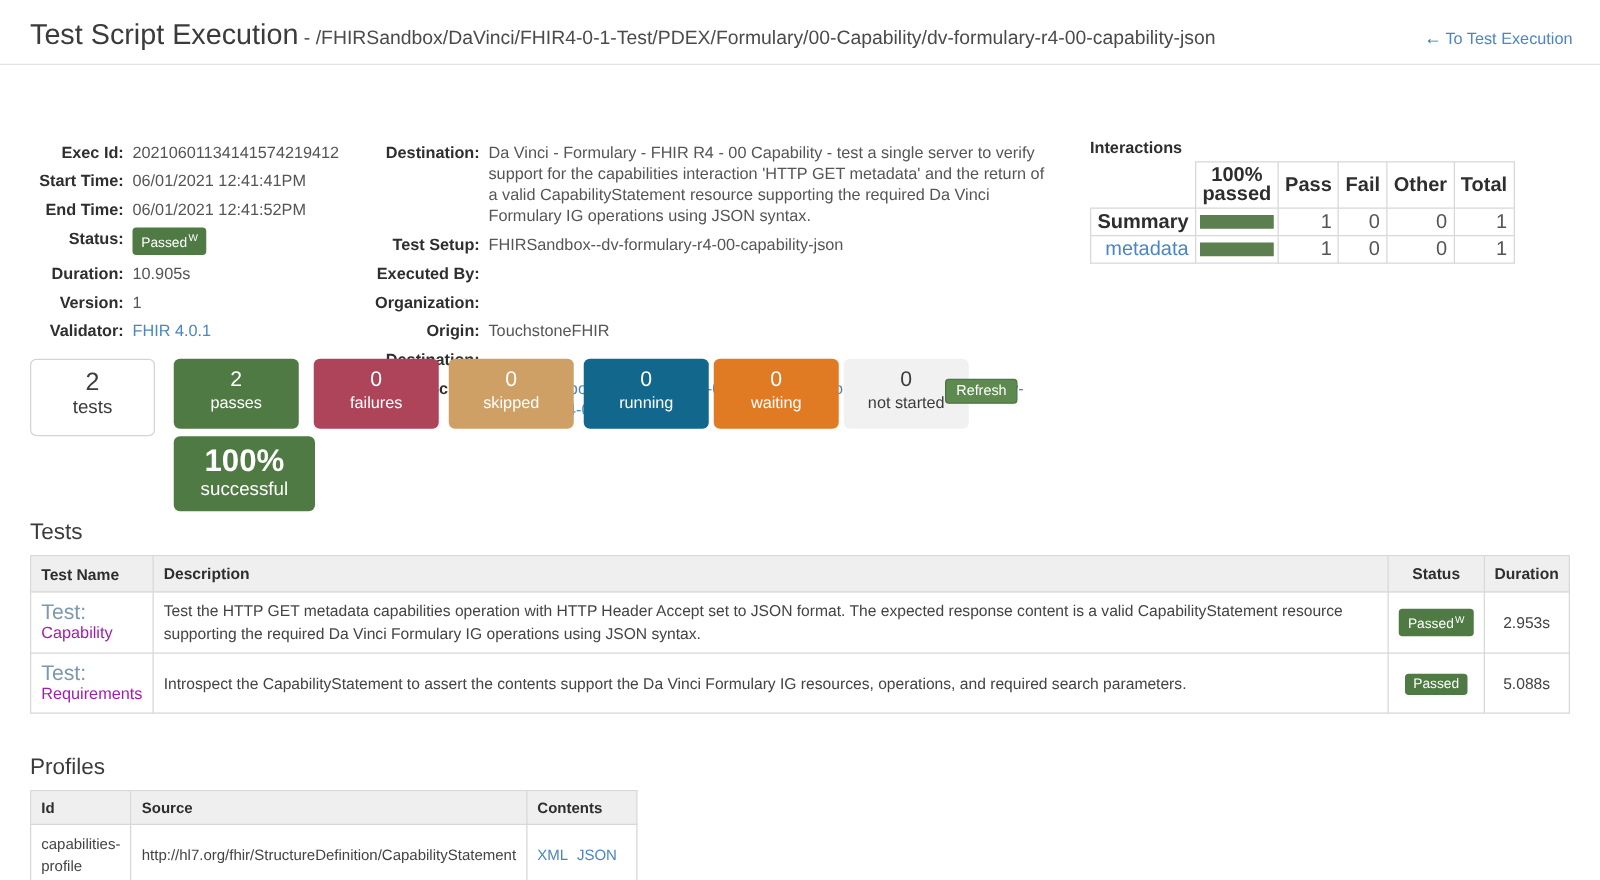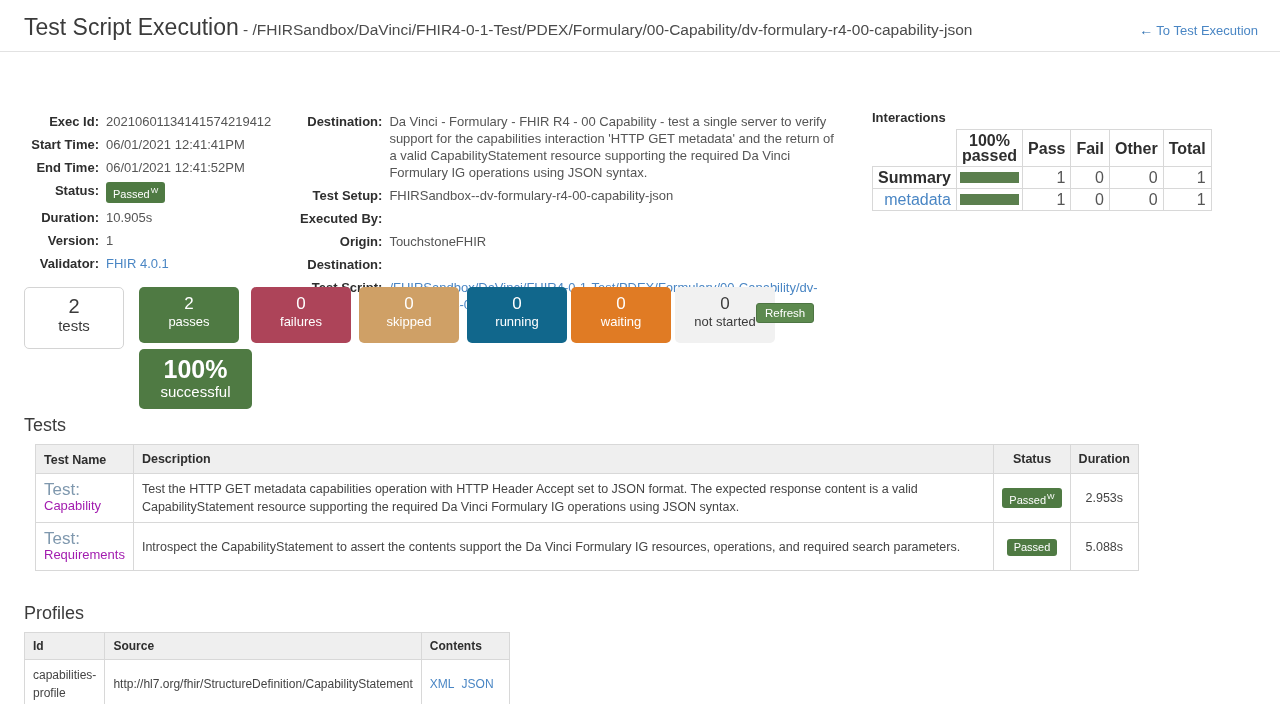--- a/index.html
+++ b/index.html
@@ -182,21 +182,21 @@
     text-align: left;
     padding: 6px 8px;
   }
   table.data td {
     border: 1px solid #d8d8d8;
     padding: 6px 8px;
     color: #444444;
     vertical-align: middle;
     line-height: 18px;
   }
-  .tests-table { width: 1104px; margin-left: 11px; }
+  .tests-table { width: 1232px; }
   .tests-table .c-name { width: 90px; vertical-align: top; padding-top: 8px; }
   .tests-table .c-desc { }
   .tests-table .c-status { width: 64px; text-align: center; }
   .tests-table .c-dur { width: 64px; text-align: center; }
   .tests-table th.c-status, .tests-table th.c-dur { text-align: center; }
   .test-prefix { color: #7f98ae; font-size: 17px; display: block; line-height: 15px; }
   .test-link { color: #a21caf; text-decoration: none; font-size: 13px; line-height: 17px; }
 
   .profiles-table { width: 424px; }
   .profiles-table .p-id { width: 95px; }
@@ -261,20 +261,24 @@
           <tr>
         <td class="meta-label">Destination:</td>
         <td class="meta-value">Da Vinci - Formulary - FHIR R4 - 00 Capability - test a single server to verify support for the capabilities interaction 'HTTP GET metadata' and the return of a valid CapabilityStatement resource supporting the required Da Vinci Formulary IG operations using JSON syntax.</td>
       </tr>
       <tr>
         <td class="meta-label">Test Setup:</td>
         <td class="meta-value">FHIRSandbox--dv-formulary-r4-00-capability-json</td>
       </tr>
       <tr>
         <td class="meta-label">Executed By:</td>
+        <td class="meta-value"></td>
+      </tr>
+      <tr>
+        <td class="meta-label">Organization:</td>
         <td class="meta-value"></td>
       </tr>
       <tr>
         <td class="meta-label">Origin:</td>
         <td class="meta-value">TouchstoneFHIR</td>
       </tr>
       <tr>
         <td class="meta-label">Destination:</td>
         <td class="meta-value"></td>
       </tr>

